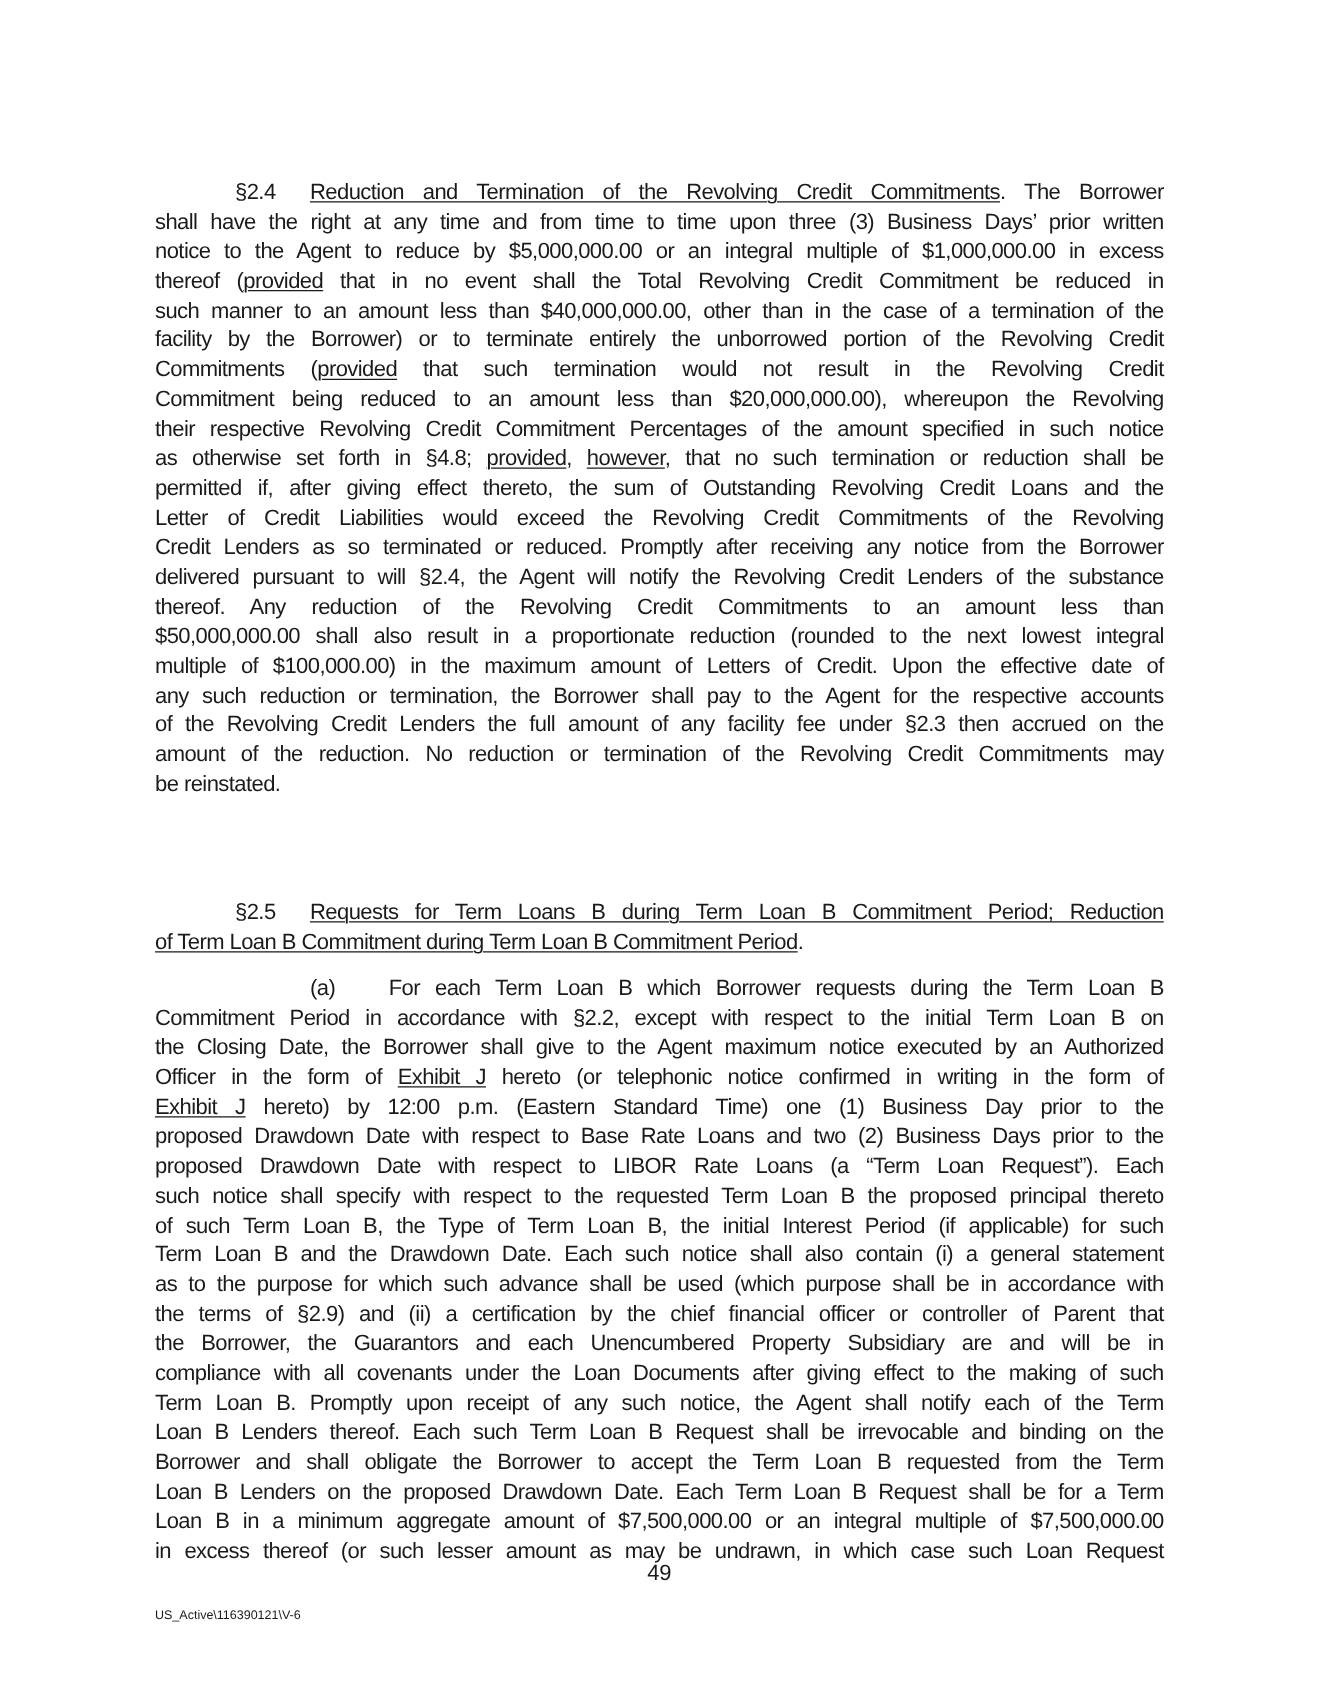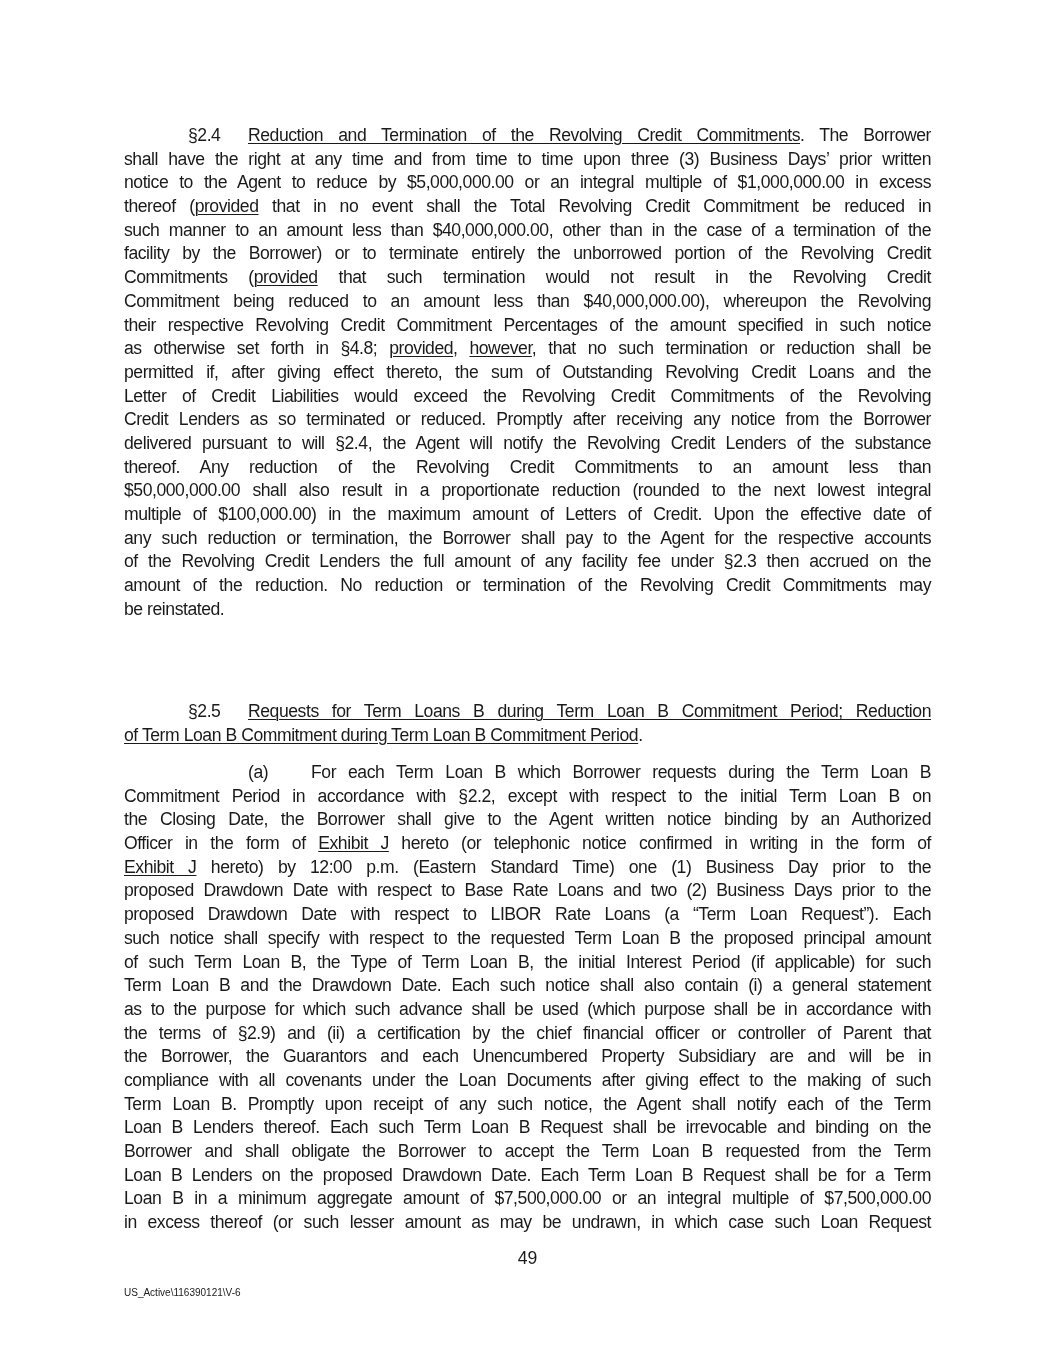--- a/index.html
+++ b/index.html
@@ -1,19 +1,19 @@
 <!DOCTYPE html>
 <html><head>
 <meta charset="utf-8">
 <style>
   html, body { margin: 0; padding: 0; background: #ffffff; }
   body { width: 1055px; height: 1365px; position: relative; overflow: hidden;
          font-family: "Liberation Sans", sans-serif; color: #1a1a1a; }
   .page { position: absolute; left: 0; top: 0; width: 1055px; height: 1365px; background: #fff; }
-  .block { position: absolute; left: 124px; width: 807px; }
+  .block { position: absolute; left: 124px; width: 807px; margin-top: 18px; }
   .line { height: 23.7px; line-height: 23.7px; font-size: 17.6px; white-space: nowrap;
           text-align: justify; text-align-last: justify; letter-spacing: -0.45px; word-spacing: 0px; }
   .line.last { text-align-last: left; }
   .u { text-decoration: underline; text-underline-offset: 2px; text-decoration-thickness: 1px; }
   .indent1 { display: inline-block; width: 64px; }
   .secnum { display: inline-block; width: 60px; }
   .indent2 { display: inline-block; width: 124px; }
   .sublabel { display: inline-block; width: 63px; }
   .pagenum { position: absolute; top: 1248px; left: 0; width: 1055px; text-align: center;
              font-size: 17.6px; }
@@ -28,21 +28,21 @@
     <div class="line">
       <span class="indent1"></span><span class="secnum">§2.4</span><span class="u">Reduction and Termination of the Revolving Credit Commitments</span><span>.  The Borrower</span>
     </div>
     <div id="s24-lines">
         <div class="line">shall have the right at any time and from time to time upon three (3) Business Days’ prior written</div>
         <div class="line">notice to the Agent to reduce by $5,000,000.00 or an integral multiple of $1,000,000.00 in excess</div>
         <div class="line"><span>thereof (</span><span class="u">provided</span><span> that in no event shall the Total Revolving Credit Commitment be reduced in</span></div>
         <div class="line">such manner to an amount less than $40,000,000.00, other than in the case of a termination of the</div>
         <div class="line">facility by the Borrower) or to terminate entirely the unborrowed portion of the Revolving Credit</div>
         <div class="line"><span>Commitments (</span><span class="u">provided</span><span> that such termination would not result in the Revolving Credit</span></div>
-        <div class="line">Commitment being reduced to an amount less than $40,000,000.00), whereupon the Revolving</div>
+        <div class="line">Commitment being reduced to an amount less than $20,000,000.00), whereupon the Revolving</div>
         <div class="line">their respective Revolving Credit Commitment Percentages of the amount specified in such notice</div>
         <div class="line"><span>as otherwise set forth in §4.8; </span><span class="u">provided</span><span>, </span><span class="u">however</span><span>, that no such termination or reduction shall be</span></div>
         <div class="line">permitted if, after giving effect thereto, the sum of Outstanding Revolving Credit Loans and the</div>
         <div class="line">Letter of Credit Liabilities would exceed the Revolving Credit Commitments of the Revolving</div>
         <div class="line">Credit Lenders as so terminated or reduced.  Promptly after receiving any notice from the Borrower</div>
         <div class="line">delivered pursuant to will §2.4, the Agent will notify the Revolving Credit Lenders of the substance</div>
         <div class="line">thereof.  Any reduction of the Revolving Credit Commitments to an amount less than</div>
         <div class="line">$50,000,000.00 shall also result in a proportionate reduction (rounded to the next lowest integral</div>
         <div class="line">multiple of $100,000.00) in the maximum amount of Letters of Credit.  Upon the effective date of</div>
         <div class="line">any such reduction or termination, the Borrower shall pay to the Agent for the respective accounts</div>
@@ -60,26 +60,26 @@
       <span class="u">of Term Loan B Commitment during Term Loan B Commitment Period</span><span>.</span>
     </div>
   </div>
 
   <div class="block" style="top:761px;">
     <div class="line">
       <span class="indent2"></span><span class="sublabel">(a)</span><span>For each Term Loan B which Borrower requests during the Term Loan B</span>
     </div>
     <div id="sa-lines">
         <div class="line">Commitment Period in accordance with §2.2, except with respect to the initial Term Loan B on</div>
-        <div class="line">the Closing Date, the Borrower shall give to the Agent written notice binding by an Authorized</div>
+        <div class="line">the Closing Date, the Borrower shall give to the Agent maximum notice executed by an Authorized</div>
         <div class="line"><span>Officer in the form of </span><span class="u">Exhibit J</span><span> hereto (or telephonic notice confirmed in writing in the form of</span></div>
         <div class="line"><span></span><span class="u">Exhibit J</span><span> hereto) by 12:00 p.m. (Eastern Standard Time) one (1) Business Day prior to the</span></div>
         <div class="line">proposed Drawdown Date with respect to Base Rate Loans and two (2) Business Days prior to the</div>
         <div class="line">proposed Drawdown Date with respect to LIBOR Rate Loans (a “Term Loan Request”).  Each</div>
-        <div class="line">such notice shall specify with respect to the requested Term Loan B the proposed principal amount</div>
+        <div class="line">such notice shall specify with respect to the requested Term Loan B the proposed principal thereto</div>
         <div class="line">of such Term Loan B, the Type of Term Loan B, the initial Interest Period (if applicable) for such</div>
         <div class="line">Term Loan B and the Drawdown Date.  Each such notice shall also contain (i) a general statement</div>
         <div class="line">as to the purpose for which such advance shall be used (which purpose shall be in accordance with</div>
         <div class="line">the terms of §2.9) and (ii) a certification by the chief financial officer or controller of Parent that</div>
         <div class="line">the Borrower, the Guarantors and each Unencumbered Property Subsidiary are and will be in</div>
         <div class="line">compliance with all covenants under the Loan Documents after giving effect to the making of such</div>
         <div class="line">Term Loan B.  Promptly upon receipt of any such notice, the Agent shall notify each of the Term</div>
         <div class="line">Loan B Lenders thereof. Each such Term Loan B Request shall be irrevocable and binding on the</div>
         <div class="line">Borrower and shall obligate the Borrower to accept the Term Loan B requested from the Term</div>
         <div class="line">Loan B Lenders on the proposed Drawdown Date.  Each Term Loan B Request shall be for a Term</div>

